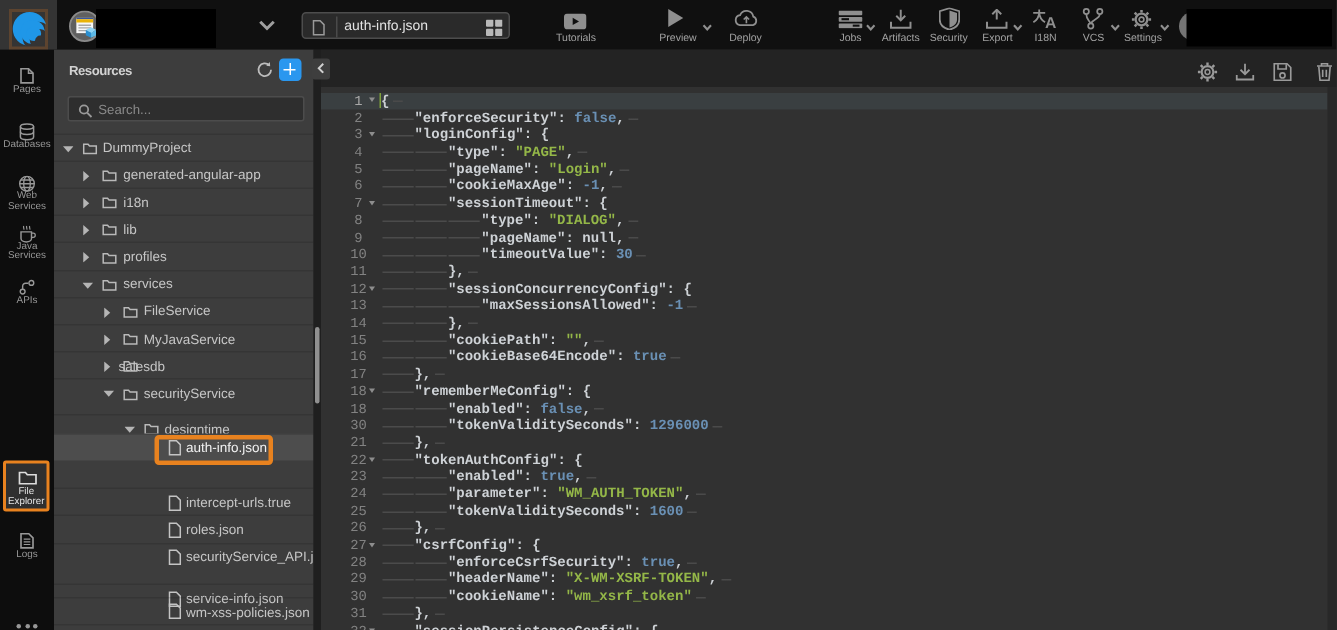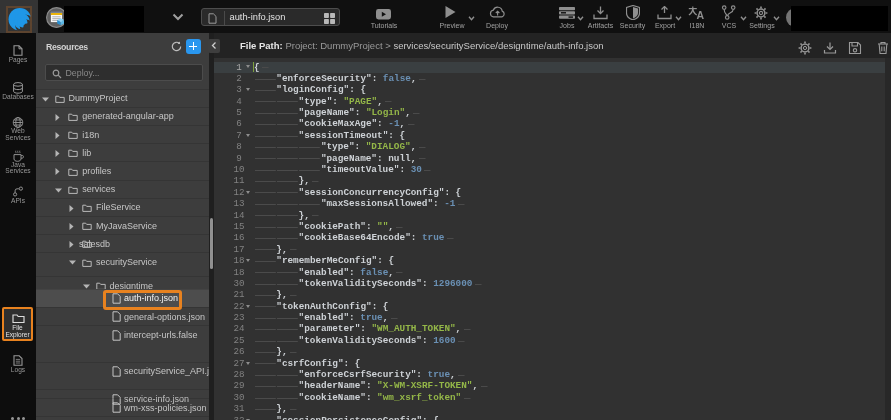--- a/index.html
+++ b/index.html
@@ -151,21 +151,20 @@
       <div class="cl"><i class="tb"></i><span class="k">"csrfConfig"</span><span class="p">: {</span></div>
       <div class="cl"><i class="tb"></i><i class="tb"></i><span class="k">"enforceCsrfSecurity"</span><span class="p">: </span><span class="n">true</span><span class="p">,</span><i class="tr"></i></div>
       <div class="cl"><i class="tb"></i><i class="tb"></i><span class="k">"headerName"</span><span class="p">: </span><span class="s">"X-WM-XSRF-TOKEN"</span><span class="p">,</span><i class="tr"></i></div>
       <div class="cl"><i class="tb"></i><i class="tb"></i><span class="k">"cookieName"</span><span class="p">: </span><span class="s">"wm_xsrf_token"</span><i class="tr"></i></div>
       <div class="cl"><i class="tb"></i><span class="p">},</span><i class="tr"></i></div>
       <div class="cl"><i class="tb"></i><span class="k">"sessionPersistenceConfig"</span><span class="p">: {</span></div>
 </div>
 <div id="escroll"></div>
 <div style="position:absolute;left:252.6px;top:62.4px;width:1.3px;height:9.6px;background:#7fa13d;z-index:4;"></div>
 <div id="pathbar"></div>
-<div id="pathtext2" style="position:absolute;left:240px;top:40px;font-size:9.5px;color:#9a9a9a;"><b style="color:#e6e6e6">File Path:</b> Project: DummyProject &gt; <span style="color:#c9c9c9">services/securityService/designtime/auth-info.json</span></div>
 
 <svg class="edicon" style="left:798px" width="14" height="14" viewBox="0 0 14 14">
   <g stroke="#9a9a9a" fill="none">
   <circle cx="7" cy="7" r="3.9" stroke-width="1.4"></circle>
   <circle cx="7" cy="7" r="1.6" stroke-width="1"></circle>
   <g stroke-width="1.6">
   <path d="M7 .6 V2.4 M7 11.6 V13.4 M.6 7 H2.4 M11.6 7 H13.4"></path>
   <path d="M2.47 2.47 L3.75 3.75 M10.25 10.25 L11.53 11.53 M11.53 2.47 L10.25 3.75 M3.75 10.25 L2.47 11.53"></path>
   </g>
       </g>
@@ -198,21 +197,21 @@
   <svg style="position:absolute;left:134.5px;top:8px" width="11" height="11" viewBox="0 0 11 11">
     <path d="M9.7 5.5 A4.2 4.2 0 1 1 8.5 2.53" fill="none" stroke="#bdbdbd" stroke-width="1.2"></path>
     <path d="M8.9 .4 L9.1 3.1 L6.5 2.9 Z" fill="#bdbdbd"></path>
       </svg>
   <div id="plus"></div>
   <div id="search">
         <svg style="position:absolute;left:6px;top:3.5px" width="10" height="10" viewBox="0 0 10 10">
     <circle cx="4" cy="4" r="2.8" fill="none" stroke="#9a9a9a" stroke-width="1.2"></circle>
     <path d="M6.2 6.2 L9 9" stroke="#9a9a9a" stroke-width="1.2"></path>
         </svg>
-    <span>Deploy...</span>
+    <span>Search...</span>
       </div>
 <div class="trow" style="top:55.5px">
         <span class="arr" style="left:5.5px;top:7.2px">
           <svg width="7" height="5" viewBox="0 0 7 5">
             <path d="M0 .5 h7 l-3.5 4z" fill="#b5b5b5"></path>
           </svg>
         </span>
         <svg class="ic" style="left:18.5px;top:4.4px" width="10" height="10" viewBox="0 0 10 10">
           <path d="M.8 2.2 h2.9 l1 1.2 h4.5 v5 h-8.4 z" fill="none" stroke="#b9b9b9" stroke-width="1"></path>
         </svg>
@@ -327,31 +326,31 @@
           <path d="M.8 2.2 h2.9 l1 1.2 h4.5 v5 h-8.4 z" fill="none" stroke="#b9b9b9" stroke-width="1"></path>
         </svg>
         <span class="tlab" style="left:73.6px">designtime</span>
       </div>
 <div class="trow sel" style="top:255.7px">
         <svg class="ic" style="left:75.5px;top:3.6px" width="9" height="11" viewBox="0 0 9 11">
           <path d="M1 .8 h4.6 l2.6 2.6 v6.8 h-7.2 z" fill="none" stroke="#c4c4c4" stroke-width="1"></path>
         </svg>
         <span class="tlab fsel" style="left:88px">auth-info.json</span>
       </div>
-<div class="trow" style="top:273.9px">
-        <svg class="ic" style="left:75.5px;top:3.6px" width="9" height="11" viewBox="0 0 9 11">
-          <path d="M1 .8 h4.6 l2.6 2.6 v6.8 h-7.2 z" fill="none" stroke="#c4c4c4" stroke-width="1"></path>
-        </svg>
-        <span class="tlab" style="left:88px">general-options.json</span>
-      </div>
 <div class="trow" style="top:292.1px">
         <svg class="ic" style="left:75.5px;top:3.6px" width="9" height="11" viewBox="0 0 9 11">
           <path d="M1 .8 h4.6 l2.6 2.6 v6.8 h-7.2 z" fill="none" stroke="#c4c4c4" stroke-width="1"></path>
         </svg>
-        <span class="tlab" style="left:88px">intercept-urls.false</span>
+        <span class="tlab" style="left:88px">intercept-urls.true</span>
+      </div>
+<div class="trow" style="top:310.3px">
+        <svg class="ic" style="left:75.5px;top:3.6px" width="9" height="11" viewBox="0 0 9 11">
+          <path d="M1 .8 h4.6 l2.6 2.6 v6.8 h-7.2 z" fill="none" stroke="#c4c4c4" stroke-width="1"></path>
+        </svg>
+        <span class="tlab" style="left:88px">roles.json</span>
       </div>
 <div class="trow" style="top:328.5px">
         <svg class="ic" style="left:75.5px;top:3.6px" width="9" height="11" viewBox="0 0 9 11">
           <path d="M1 .8 h4.6 l2.6 2.6 v6.8 h-7.2 z" fill="none" stroke="#c4c4c4" stroke-width="1"></path>
         </svg>
         <span class="tlab" style="left:88px">securityService_API.json</span>
       </div>
 <div class="trow" style="top:356px">
         <svg class="ic" style="left:75.5px;top:3.6px" width="9" height="11" viewBox="0 0 9 11">
           <path d="M1 .8 h4.6 l2.6 2.6 v6.8 h-7.2 z" fill="none" stroke="#c4c4c4" stroke-width="1"></path>

